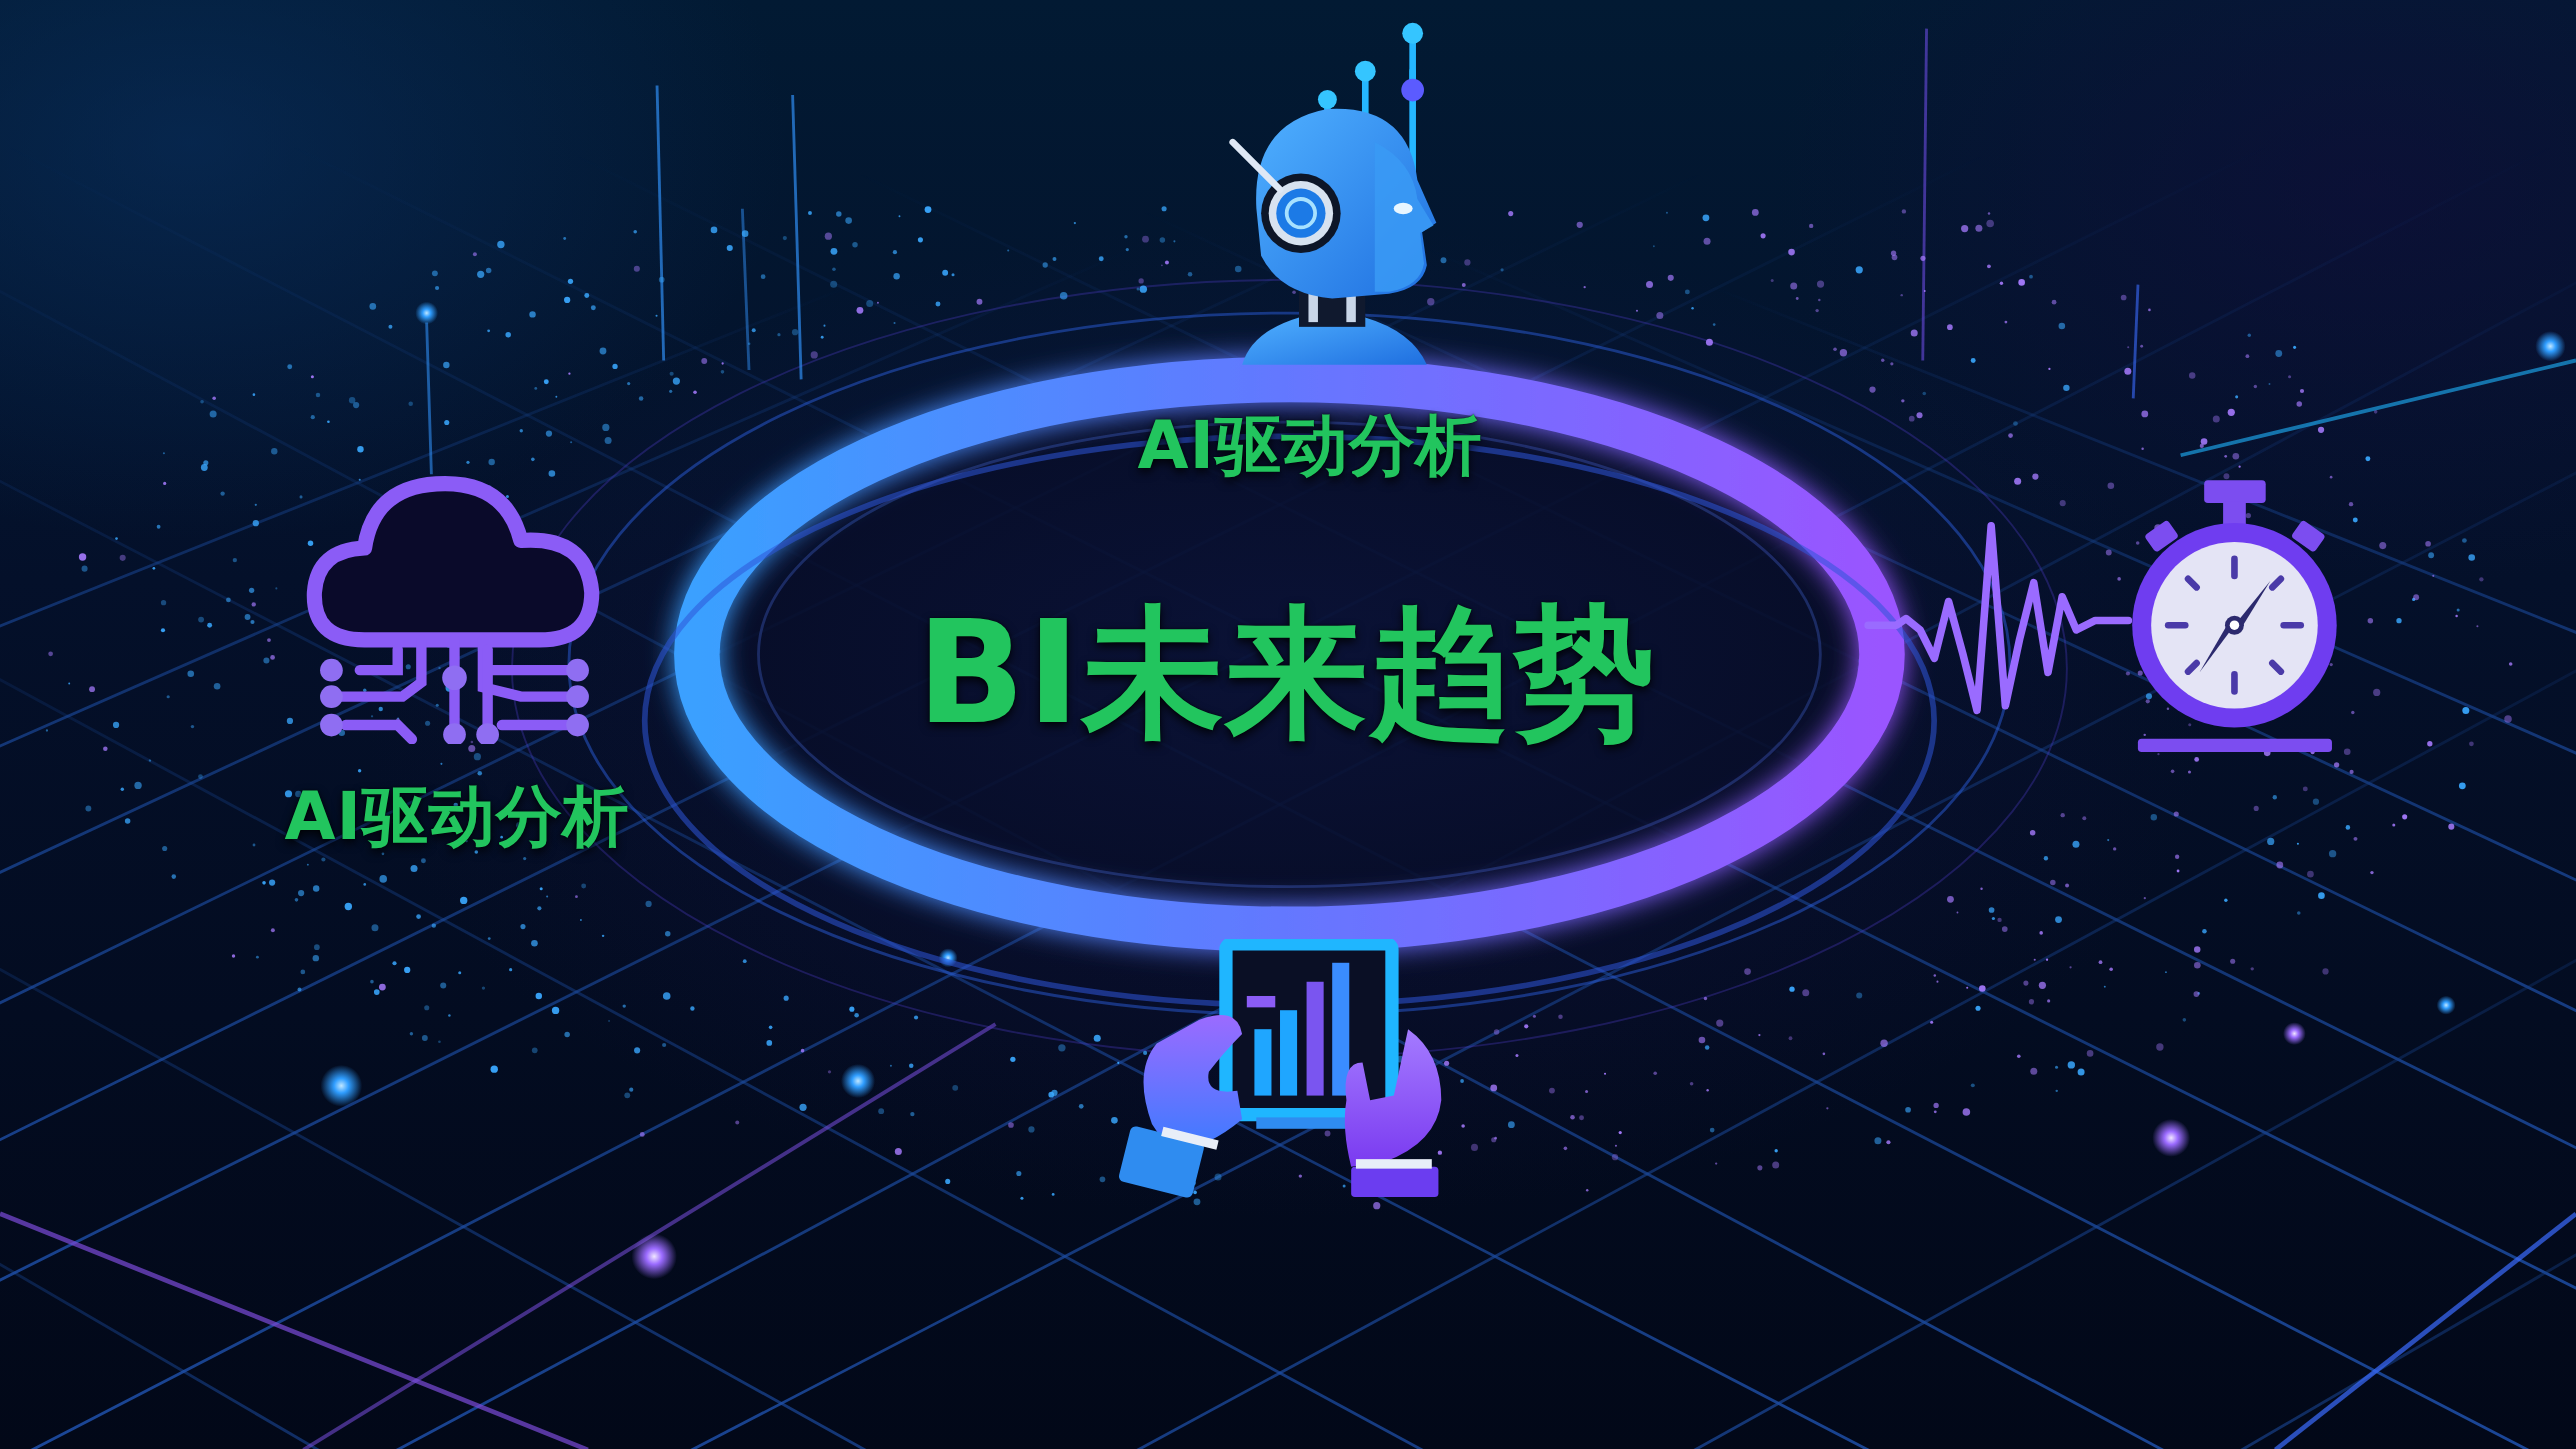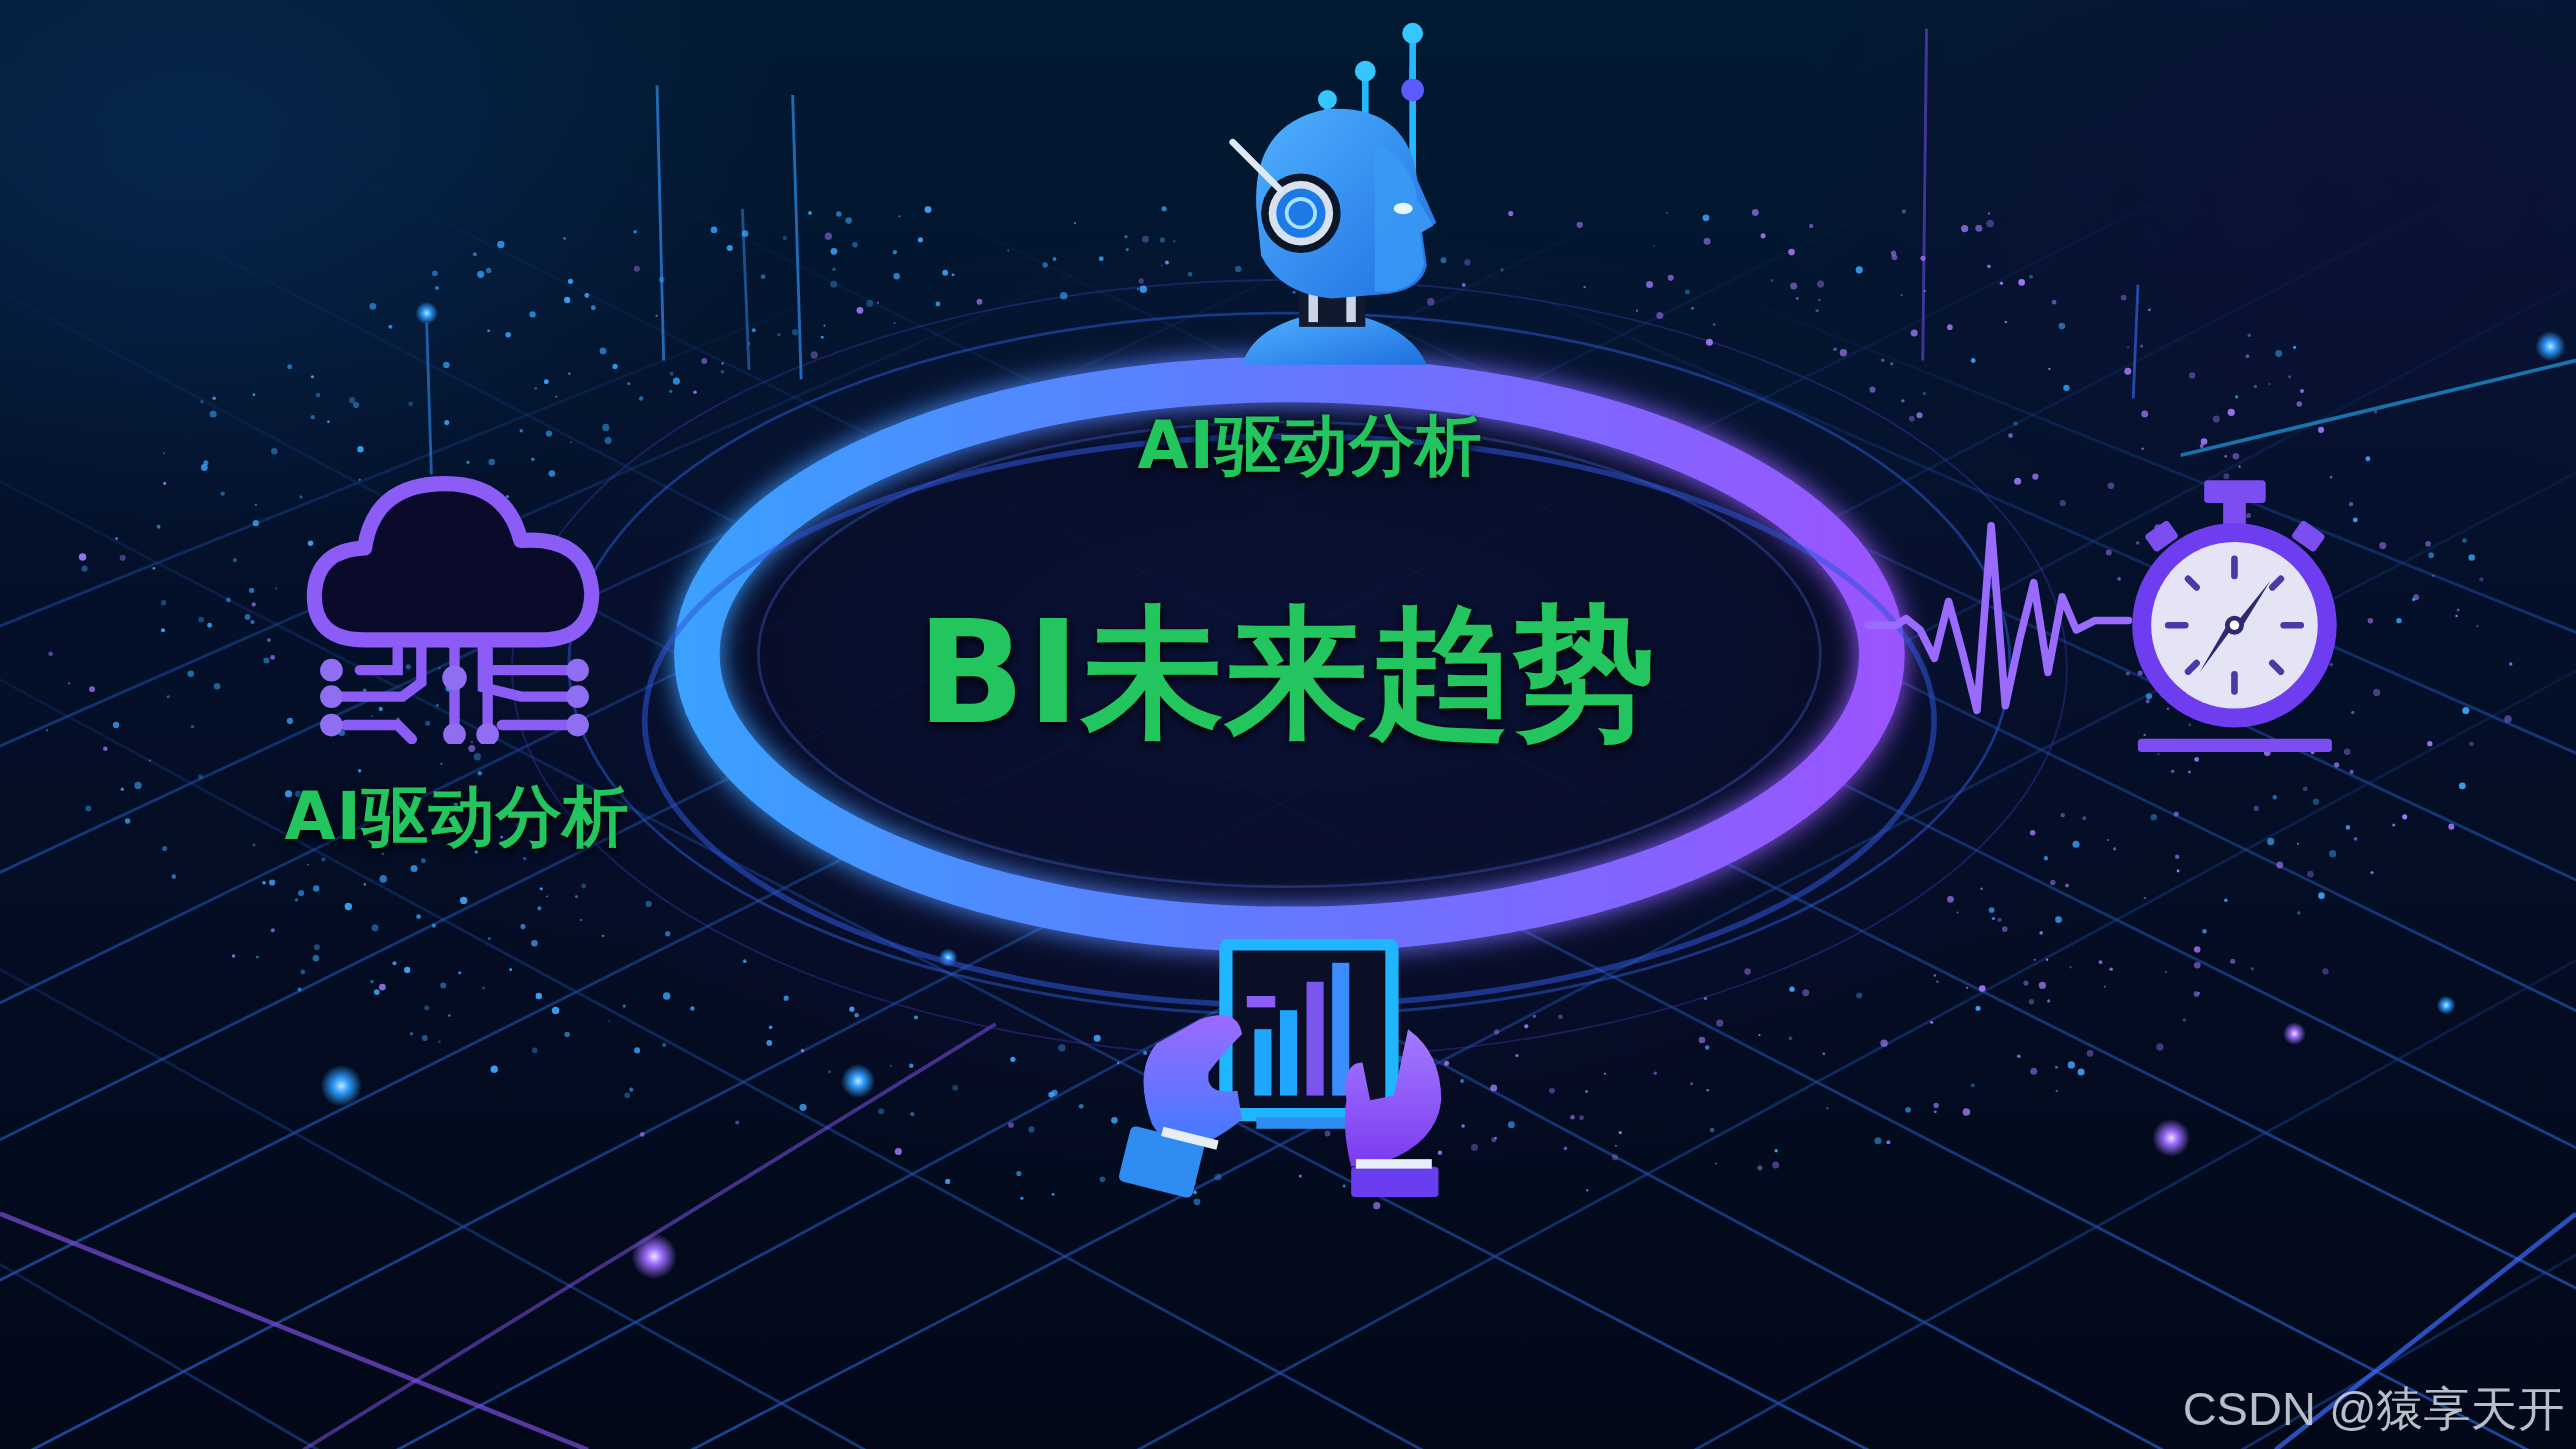--- a/index.html
+++ b/index.html
@@ -901,15 +901,14 @@
 
     <path d="M310 95 Q345 120 345 170 Q340 215 285 235 L250 240 Q240 200 245 170 Q240 130 262 130 L270 170 L295 165 Z" fill="url(#handGradR)"></path>
     <rect x="250" y="240" width="92" height="32" rx="4" fill="#6b3df0"></rect>
     <rect x="255" y="232" width="80" height="10" fill="#e8eef8"></rect>
   </svg>
 
   <div class="label title-main" style="left:1287px; top:675px;">BI未来趋势</div>
   <div class="label node-label" style="left:1310px; top:446px;">AI驱动分析</div>
   <div class="label node-label" style="left:457px; top:817px;">AI驱动分析</div>
 
-  <div class="watermark">CSDN @猿享天开</div>
 </div>
 
 
 </body></html>

